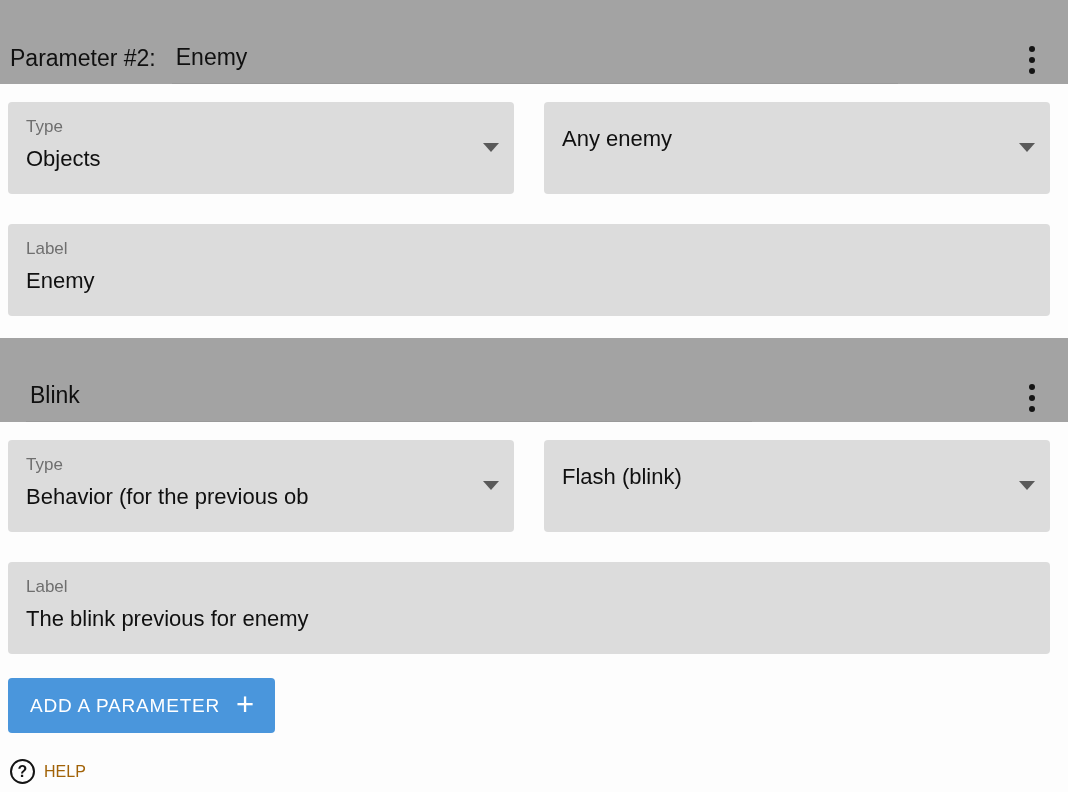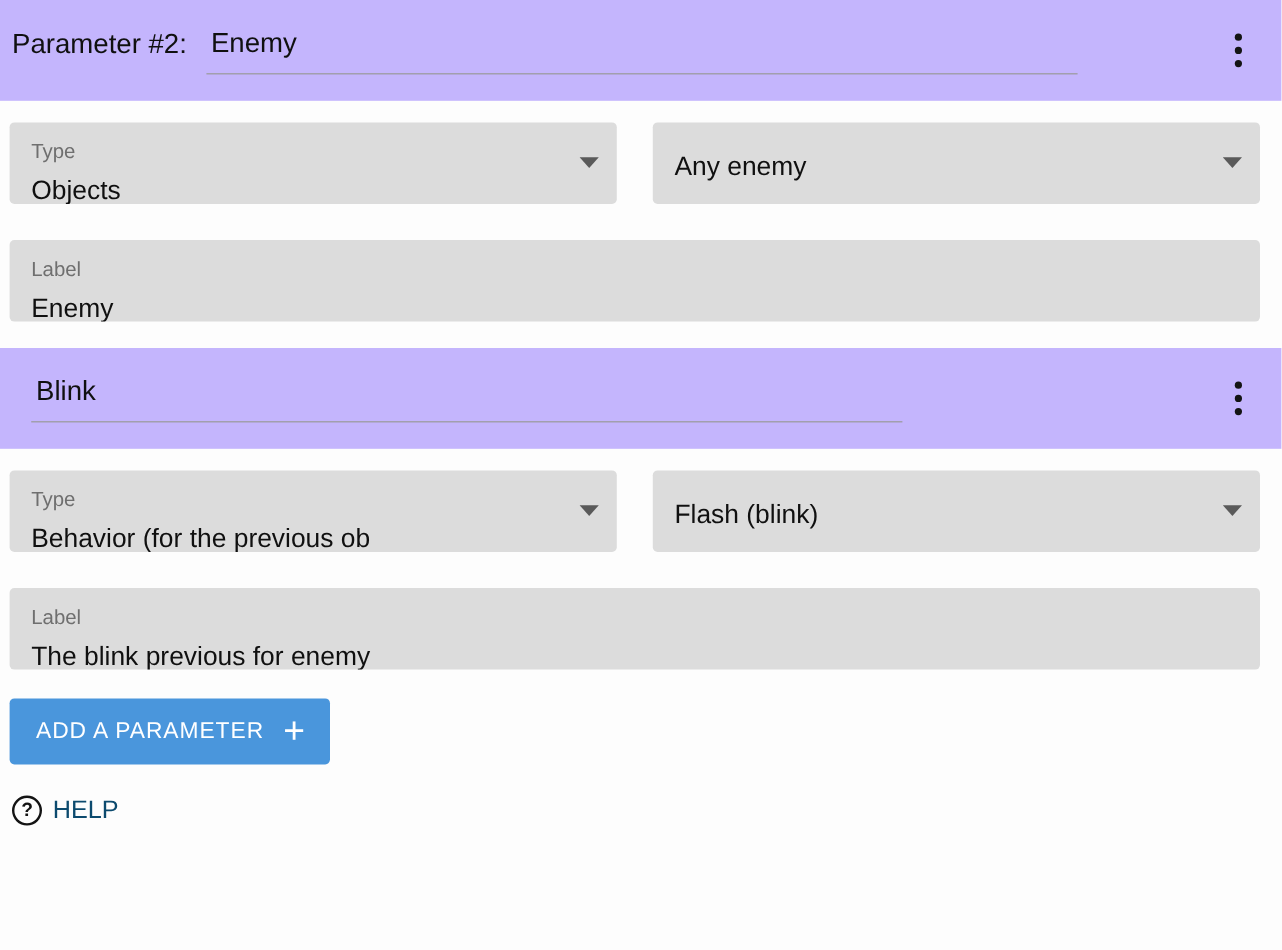--- a/index.html
+++ b/index.html
@@ -8,24 +8,24 @@
     background: #fdfdfd;
     font-family: "Liberation Sans", sans-serif;
     overflow: hidden;
     color: #111;
   }
   .page { width: 1068px; height: 792px; position: relative; }
 
   
   .param-header {
     display: flex;
-    align-items: center;
+    align-items: flex-end;
     height: 84px;
     padding: 0 12px 0 10px;
-    background: #c4b5fd;
+    background: #a3a3a3;
   }
   .header-label {
     font-size: 23px;
     color: #101010;
     white-space: nowrap;
     padding-bottom: 12px;
   }
   .name-input {
     margin-left: 16px;
     width: 726px;
@@ -51,21 +51,21 @@
   
   .fields-row {
     display: flex;
     gap: 30px;
     margin: 18px 18px 0 8px;
   }
   .field {
     position: relative;
     background: #dcdcdc;
     border-radius: 4px;
-    height: 68px;
+    height: 92px;
     padding: 15px 46px 0 18px;
     cursor: pointer;
     overflow: hidden;
   }
   .field.half { flex: 1; min-width: 0; }
   .field.full { margin: 30px 18px 0 8px; }
   .field-label {
     font-size: 17px;
     color: #6f6f6f;
     line-height: 1.2;
@@ -127,22 +127,22 @@
   .help-circle {
     width: 25px; height: 25px;
     border: 2px solid #141414;
     border-radius: 50%;
     display: flex; align-items: center; justify-content: center;
     font-size: 16px;
     font-weight: bold;
     color: #141414;
   }
   .help-label {
-    font-size: 21px;
-    color: #0c4a6e;
+    font-size: 16px;
+    color: #a16207;
   }
 </style>
 </head>
 <body>
 
 <div class="page">
 
   <section class="param-card">
     <div class="param-header">
       <span class="header-label">Parameter #2:</span>

